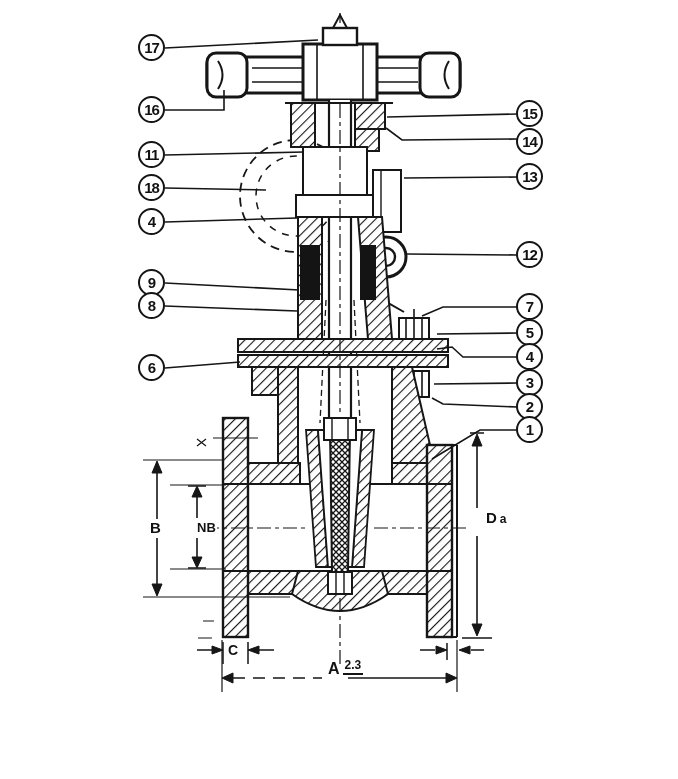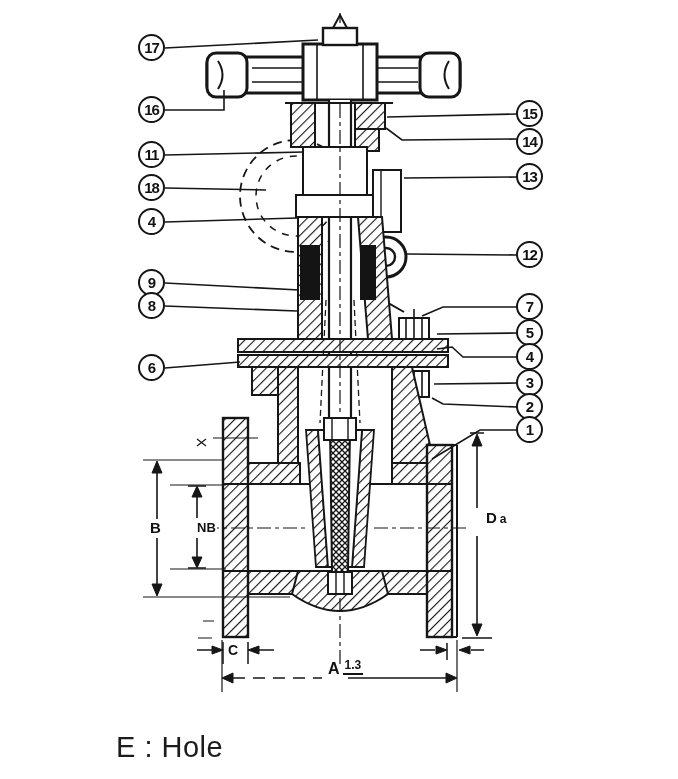--- a/index.html
+++ b/index.html
@@ -202,21 +202,20 @@
   <div class="callout" style="left:516px;top:319px">5</div>
   <div class="callout" style="left:516px;top:343px">4</div>
   <div class="callout" style="left:516px;top:369px">3</div>
   <div class="callout" style="left:516px;top:393px">2</div>
   <div class="callout" style="left:516px;top:416px">1</div>
 
   <div class="dim" style="left:149px;top:520px;font-size:15px">B</div>
   <div class="dim" style="left:196px;top:521px;font-size:13px">NB</div>
   <div class="dim" style="left:227px;top:643px;font-size:14px">C</div>
   <div class="dim nobg" style="left:327px;top:661px;font-size:16px">
-    <span>A</span><span class="sup">1.3</span>
+    <span>A</span><span class="sup">2.3</span>
   </div>
   <div class="dim nobg" style="left:485px;top:510px;font-size:15px">
     <span>D</span><span class="sub">a</span>
   </div>
 
-  <div class="legend-item" style="left:116px">E : Hole</div>
 
 </div>
 
 </body></html>

